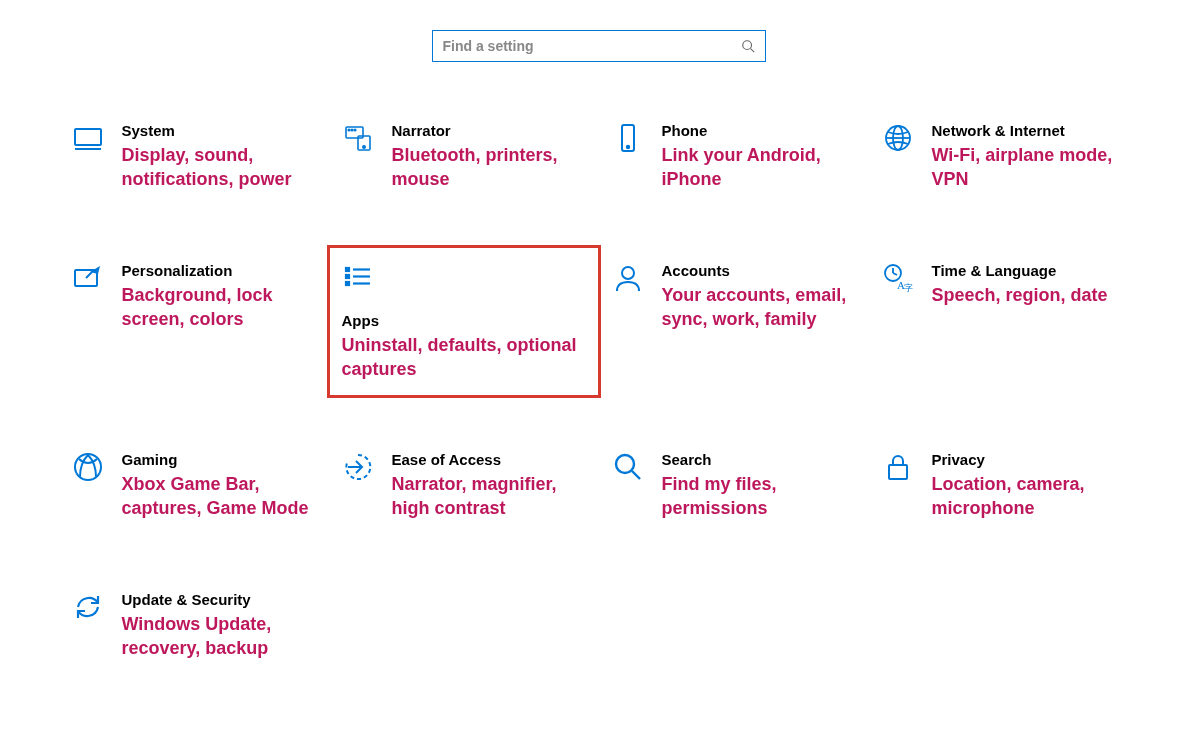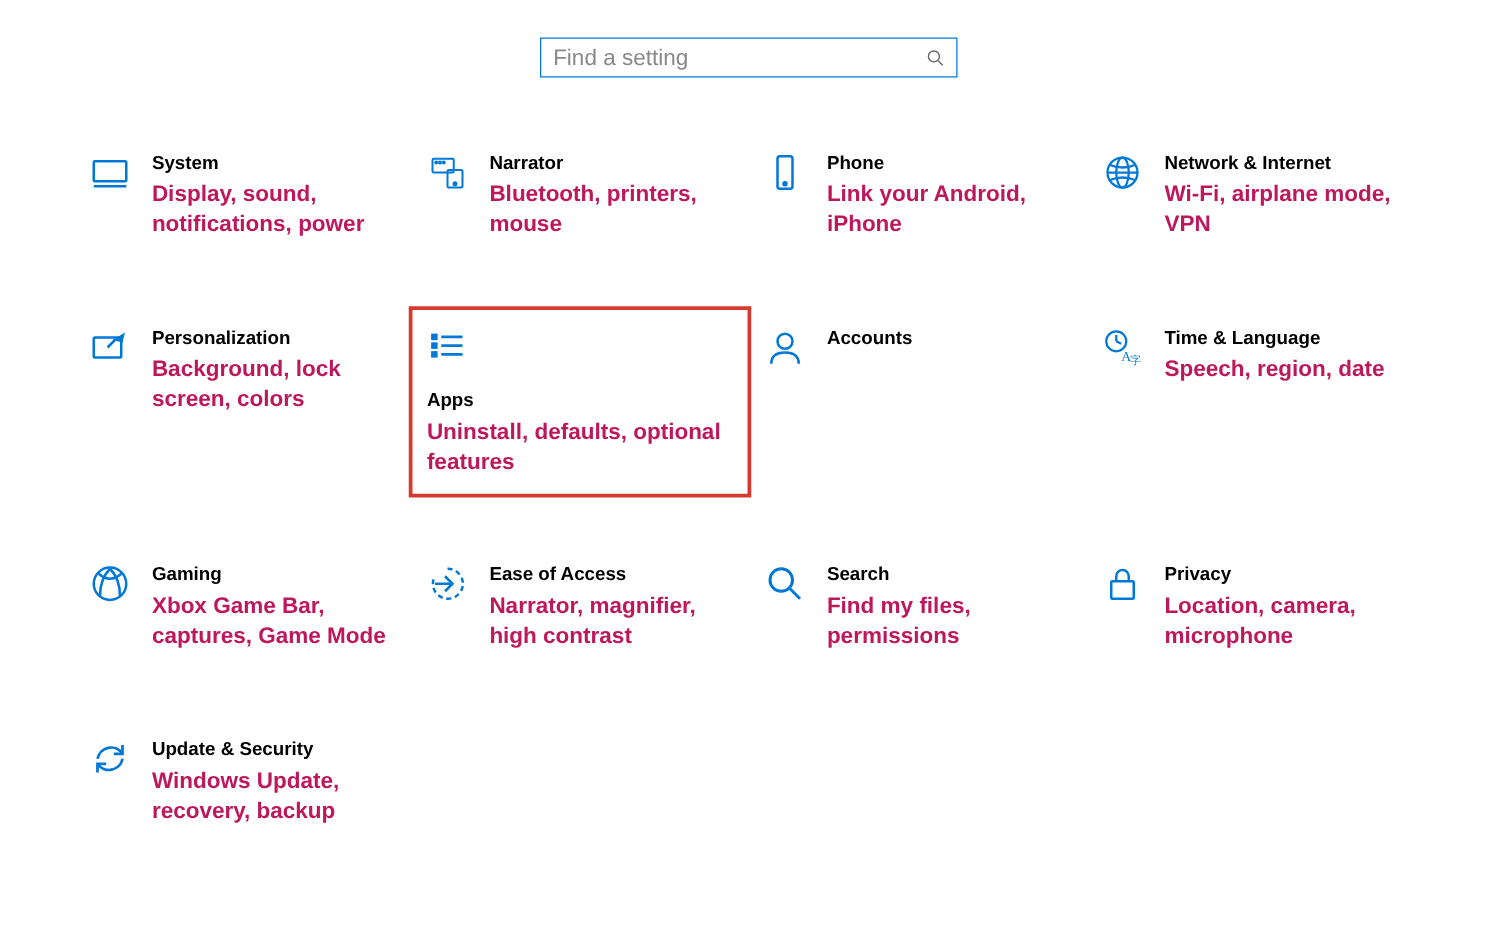--- a/index.html
+++ b/index.html
@@ -21,23 +21,24 @@
     height: 32px;
     border: 1px solid #0078d7;
     display: flex;
     align-items: center;
     padding: 0 10px;
   }
   .search-input {
     flex: 1;
     border: none;
     outline: none;
-    font-size: 18px;
+    font-size: 14px;
     color: #4d7c0f;
     background: transparent;
+    font-weight: bold;
   }
   .search-input::placeholder { color: #888; }
   .search-icon {
     width: 14px; height: 14px;
     color: #666;
   }
   .grid {
     display: grid;
     grid-template-columns: repeat(4, 260px);
     column-gap: 10px;
@@ -174,33 +175,34 @@
         <rect x="4" y="6" width="3" height="3" fill="currentColor"></rect>
         <line x1="11" y1="7.5" x2="28" y2="7.5"></line>
         <rect x="4" y="13" width="3" height="3" fill="currentColor"></rect>
         <line x1="11" y1="14.5" x2="28" y2="14.5"></line>
         <rect x="4" y="20" width="3" height="3" fill="currentColor"></rect>
         <line x1="11" y1="21.5" x2="28" y2="21.5"></line>
       </svg>
     </span>
     <div class="tile-text">
       <div class="tile-title">Apps</div>
-      <div class="tile-desc">Uninstall, defaults, optional features</div>
+      <div class="tile-desc">Uninstall, defaults, optional captures</div>
     </div>
   </div>
 
   <div class="tile">
     <span class="tile-icon">
       <svg viewBox="0 0 32 32" fill="none" stroke="currentColor" stroke-width="2">
         <circle cx="16" cy="11" r="6"></circle>
         <path d="M5 29 Q5 20 16 20 Q27 20 27 29"></path>
       </svg>
     </span>
     <div class="tile-text">
       <div class="tile-title">Accounts</div>
+      <div class="tile-desc">Your accounts, email, sync, work, family</div>
     </div>
   </div>
 
   <div class="tile">
     <span class="tile-icon">
       <svg viewBox="0 0 32 32" fill="none" stroke="currentColor" stroke-width="1.8">
         <circle cx="11" cy="11" r="8"></circle>
         <line x1="11" y1="6" x2="11" y2="11"></line>
         <line x1="11" y1="11" x2="15" y2="13"></line>
         <text x="15" y="27" font-size="11" fill="currentColor" stroke="none" font-family="Segoe UI">A</text>

